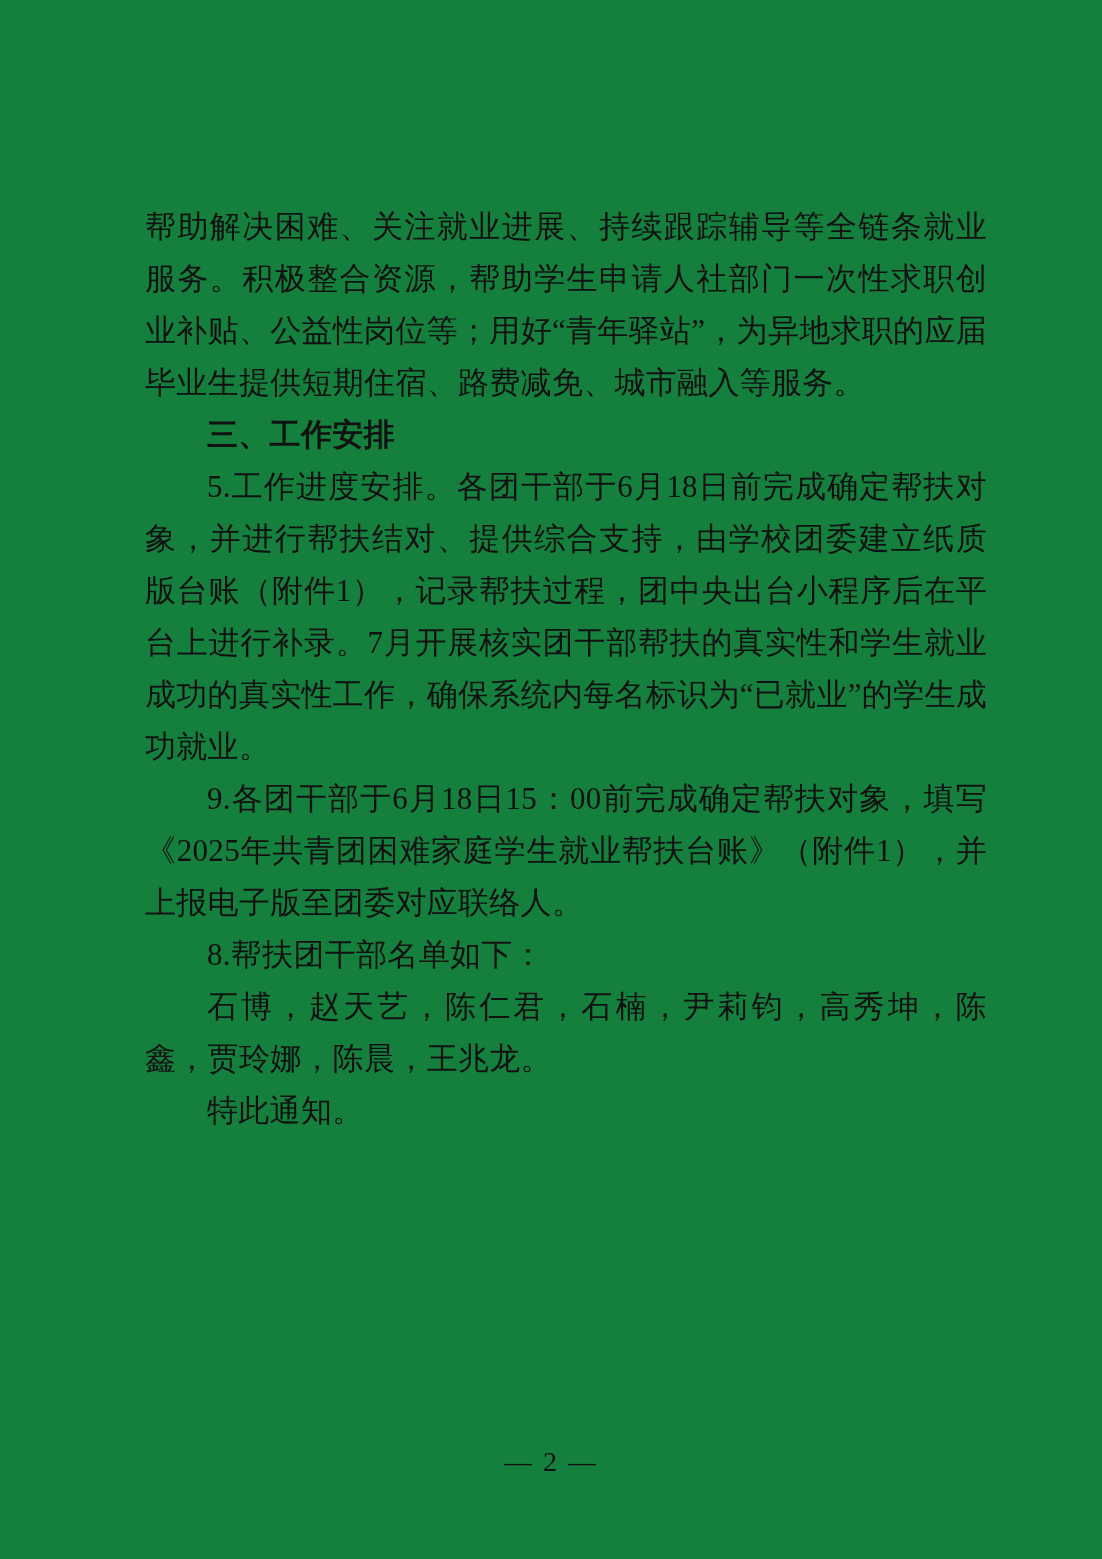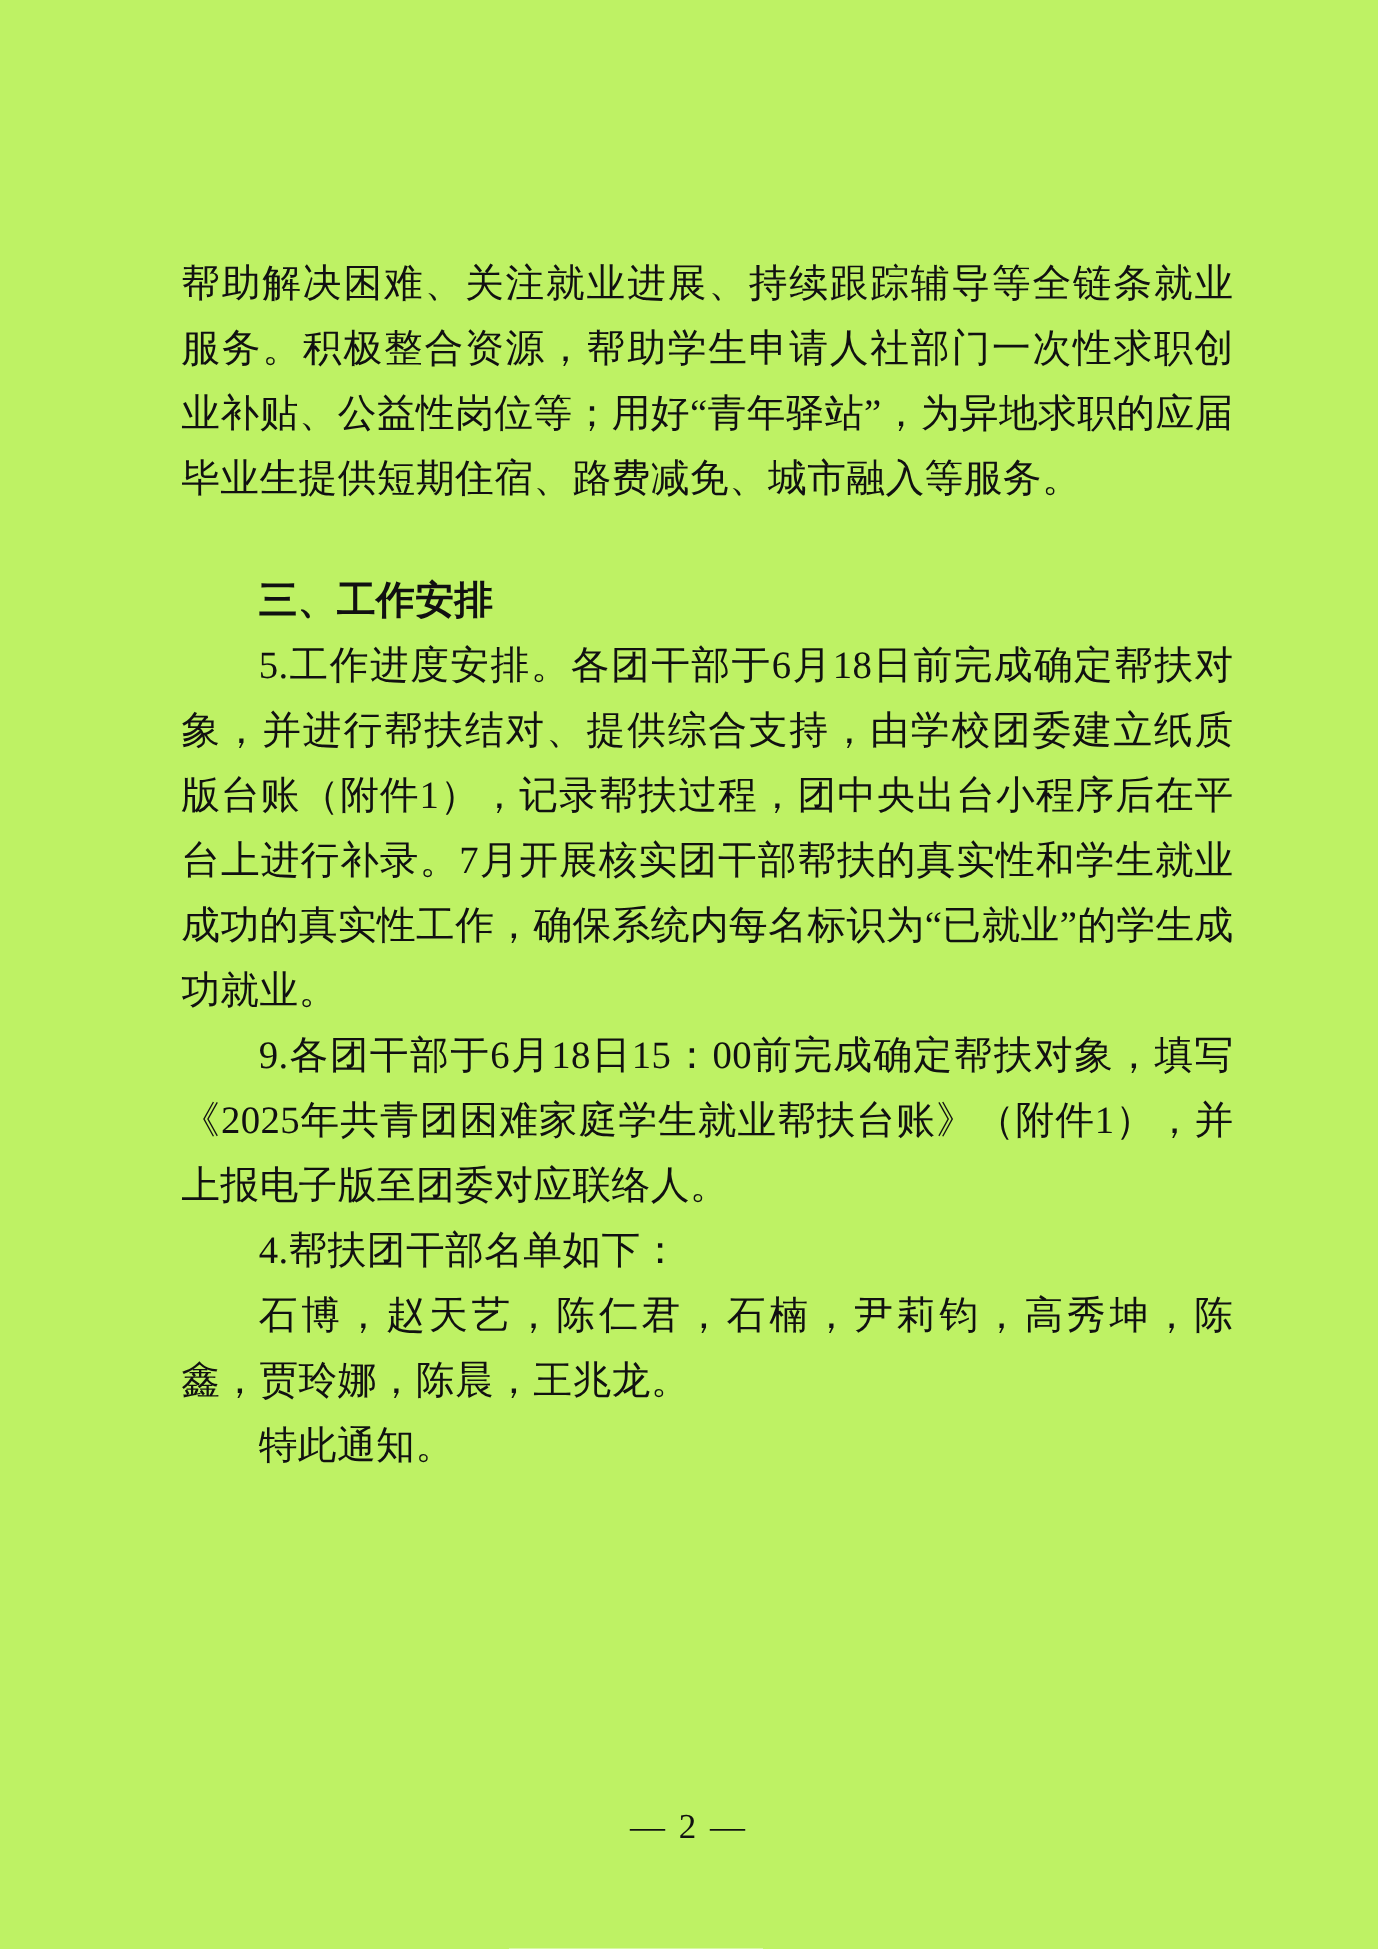--- a/index.html
+++ b/index.html
@@ -4,21 +4,21 @@
 <style>
   html, body {
     margin: 0;
     padding: 0;
     background: #ffffff;
   }
   .page {
     position: relative;
     width: 1102px;
     height: 1559px;
-    background: #bef264;
+    background: #15803d;
     overflow: hidden;
     font-family: "Liberation Serif", "DejaVu Serif", serif;
     color: #111111;
   }
   .doc-content {
     position: absolute;
     left: 145px;
     top: 201px;
     width: 842px;
   }
@@ -33,21 +33,20 @@
     overflow-wrap: break-word;
     line-break: strict;
   }
   .para.indent {
     text-indent: 2em;
   }
   .para.heading {
     font-family: "Liberation Sans", "DejaVu Sans", sans-serif;
     font-weight: 700;
     text-align: left;
-    margin-top: 45px;
   }
   .page-footer {
     position: absolute;
     left: 0;
     top: 1446px;
     width: 100%;
     text-align: center;
   }
   .page-number {
     font-size: 28px;
@@ -57,20 +56,20 @@
 </style>
 </head>
 <body>
 
 <div class="page">
   <main id="doc-content" class="doc-content">
       <p class="para body">帮助解决困难、关注就业进展、持续跟踪辅导等全链条就业服务。积极整合资源，帮助学生申请人社部门一次性求职创业补贴、公益性岗位等；用好“青年驿站”，为异地求职的应届毕业生提供短期住宿、路费减免、城市融入等服务。</p>
       <p class="para heading indent">三、工作安排</p>
       <p class="para body indent">5.工作进度安排。各团干部于6月18日前完成确定帮扶对象，并进行帮扶结对、提供综合支持，由学校团委建立纸质版台账（附件1），记录帮扶过程，团中央出台小程序后在平台上进行补录。7月开展核实团干部帮扶的真实性和学生就业成功的真实性工作，确保系统内每名标识为“已就业”的学生成功就业。</p>
       <p class="para body indent">9.各团干部于6月18日15：00前完成确定帮扶对象，填写《2025年共青团困难家庭学生就业帮扶台账》（附件1），并上报电子版至团委对应联络人。</p>
-      <p class="para body indent">4.帮扶团干部名单如下：</p>
+      <p class="para body indent">8.帮扶团干部名单如下：</p>
       <p class="para body indent">石博，赵天艺，陈仁君，石楠，尹莉钧，高秀坤，陈鑫，贾玲娜，陈晨，王兆龙。</p>
       <p class="para body indent">特此通知。</p>
     </main>
   <footer class="page-footer">
     <span class="page-number">— 2 —</span>
   </footer>
 </div>
 
 </body></html>

